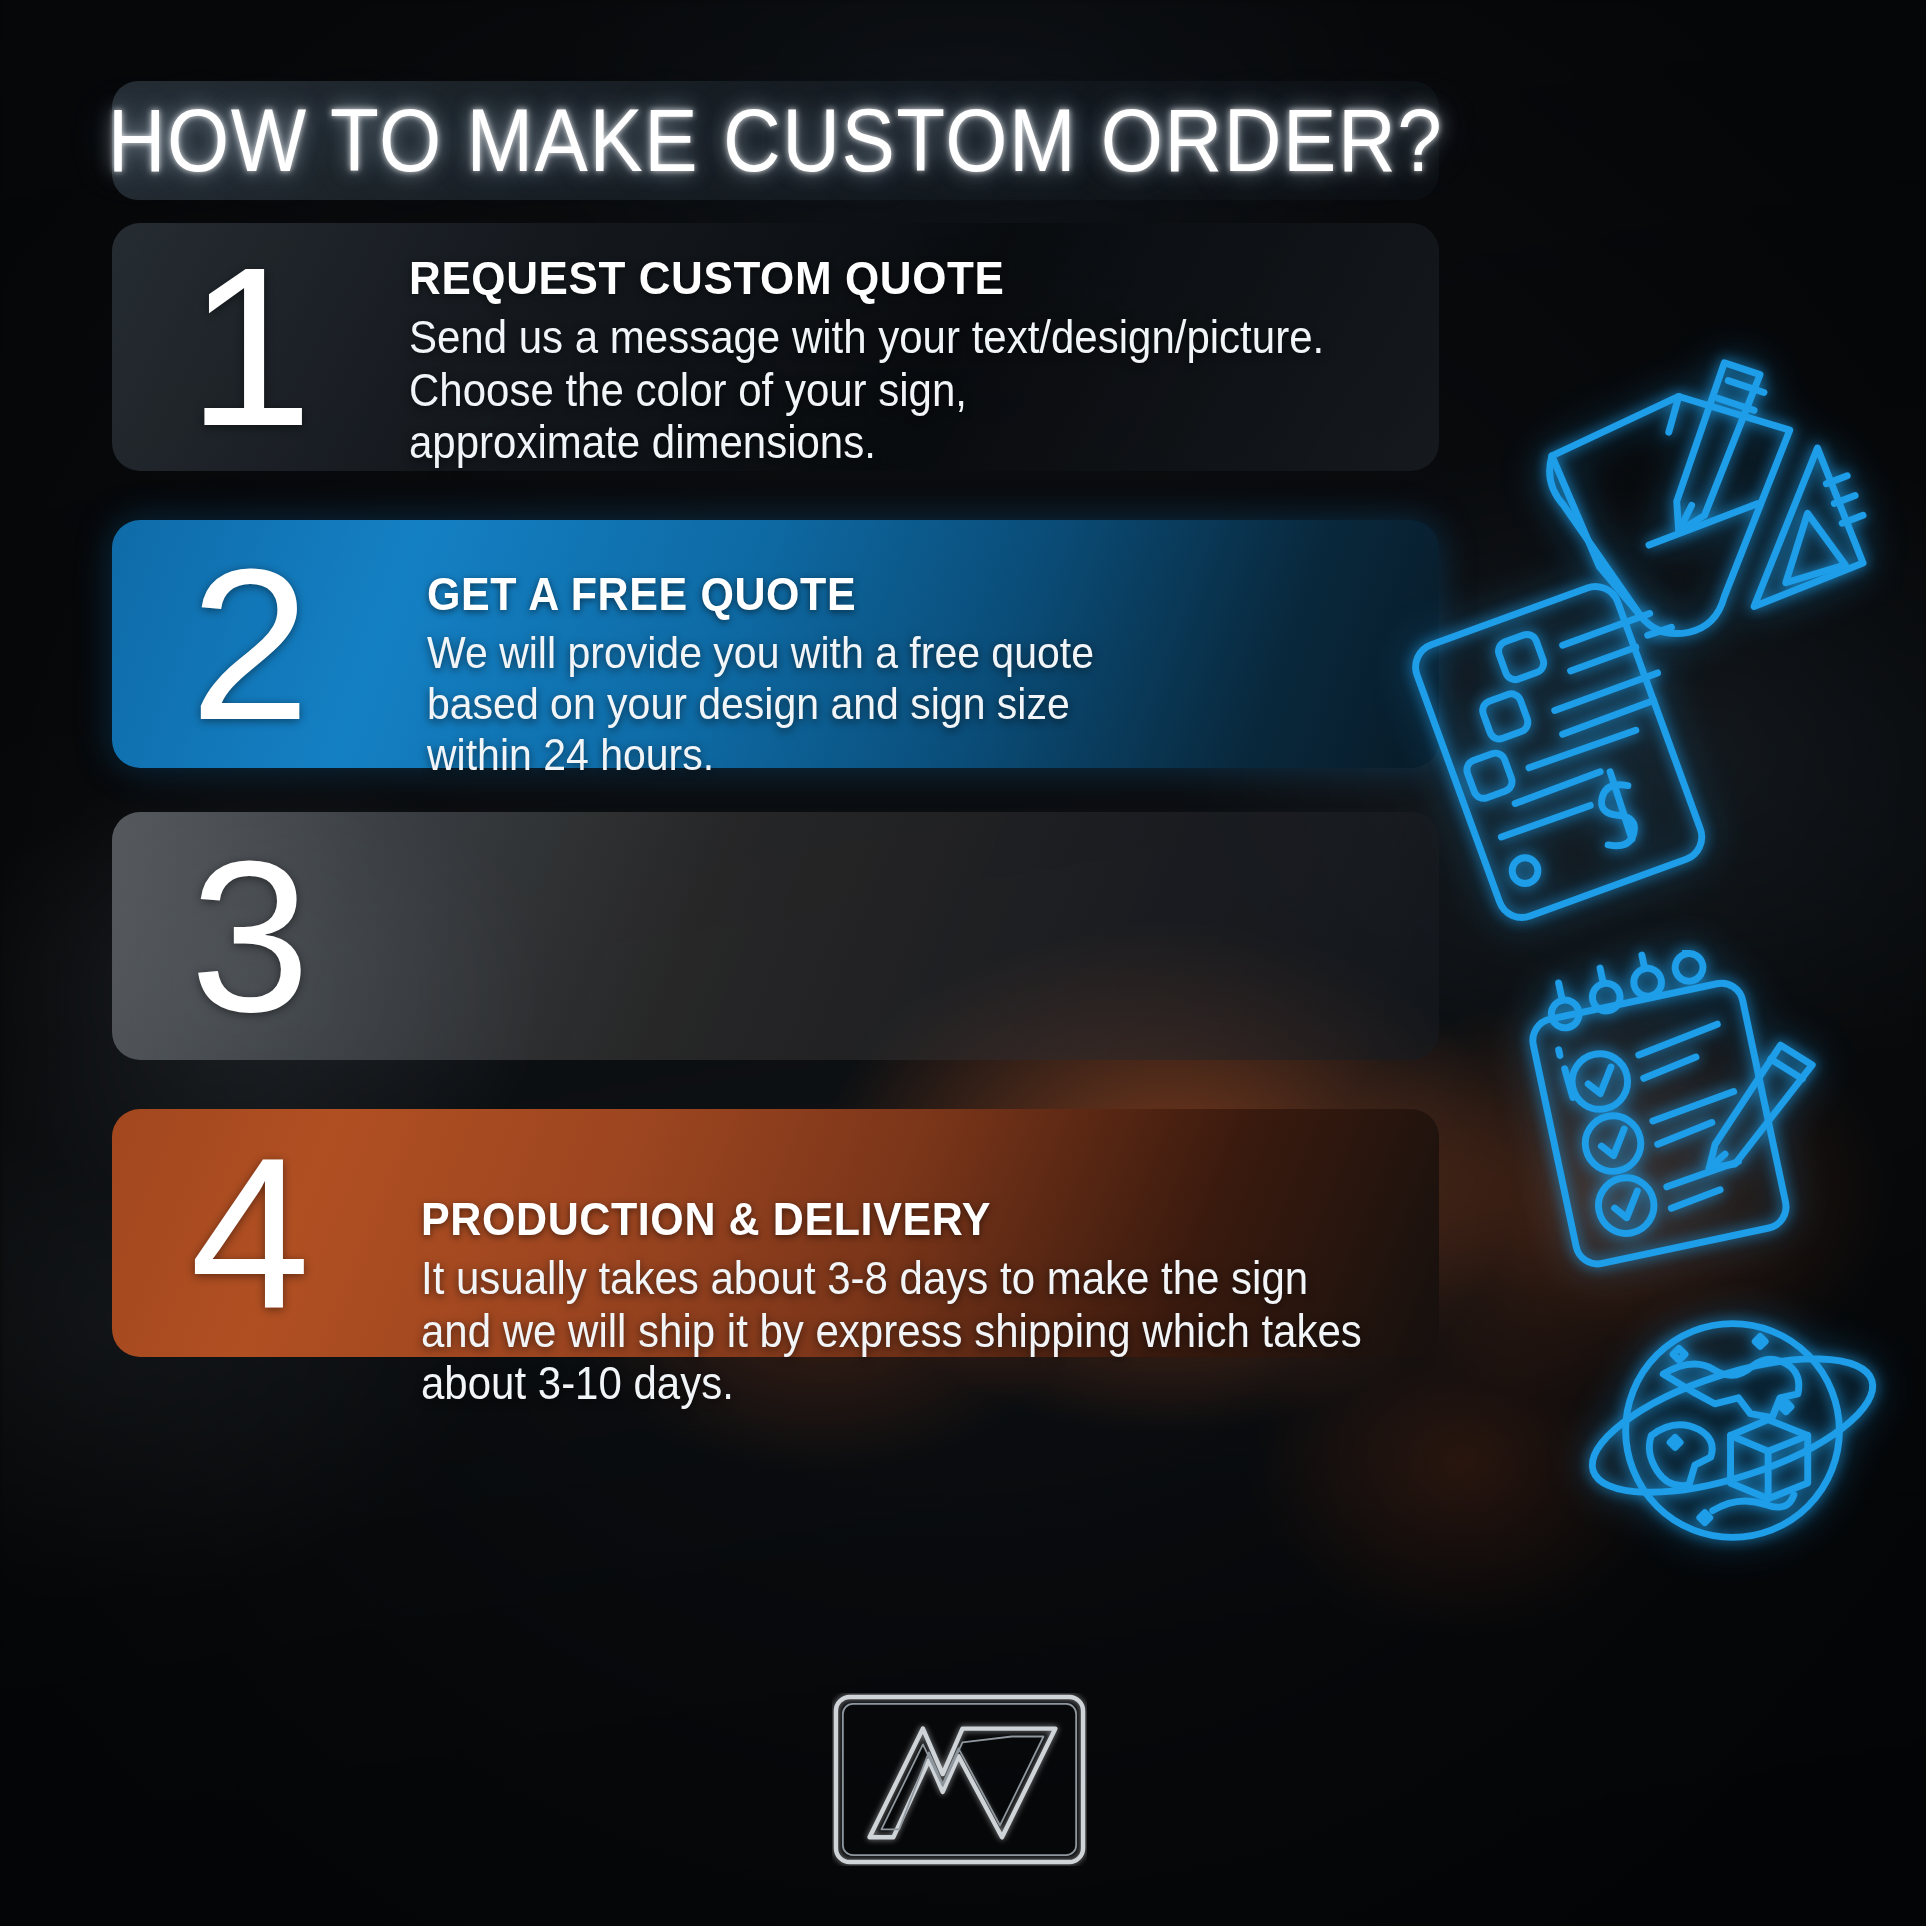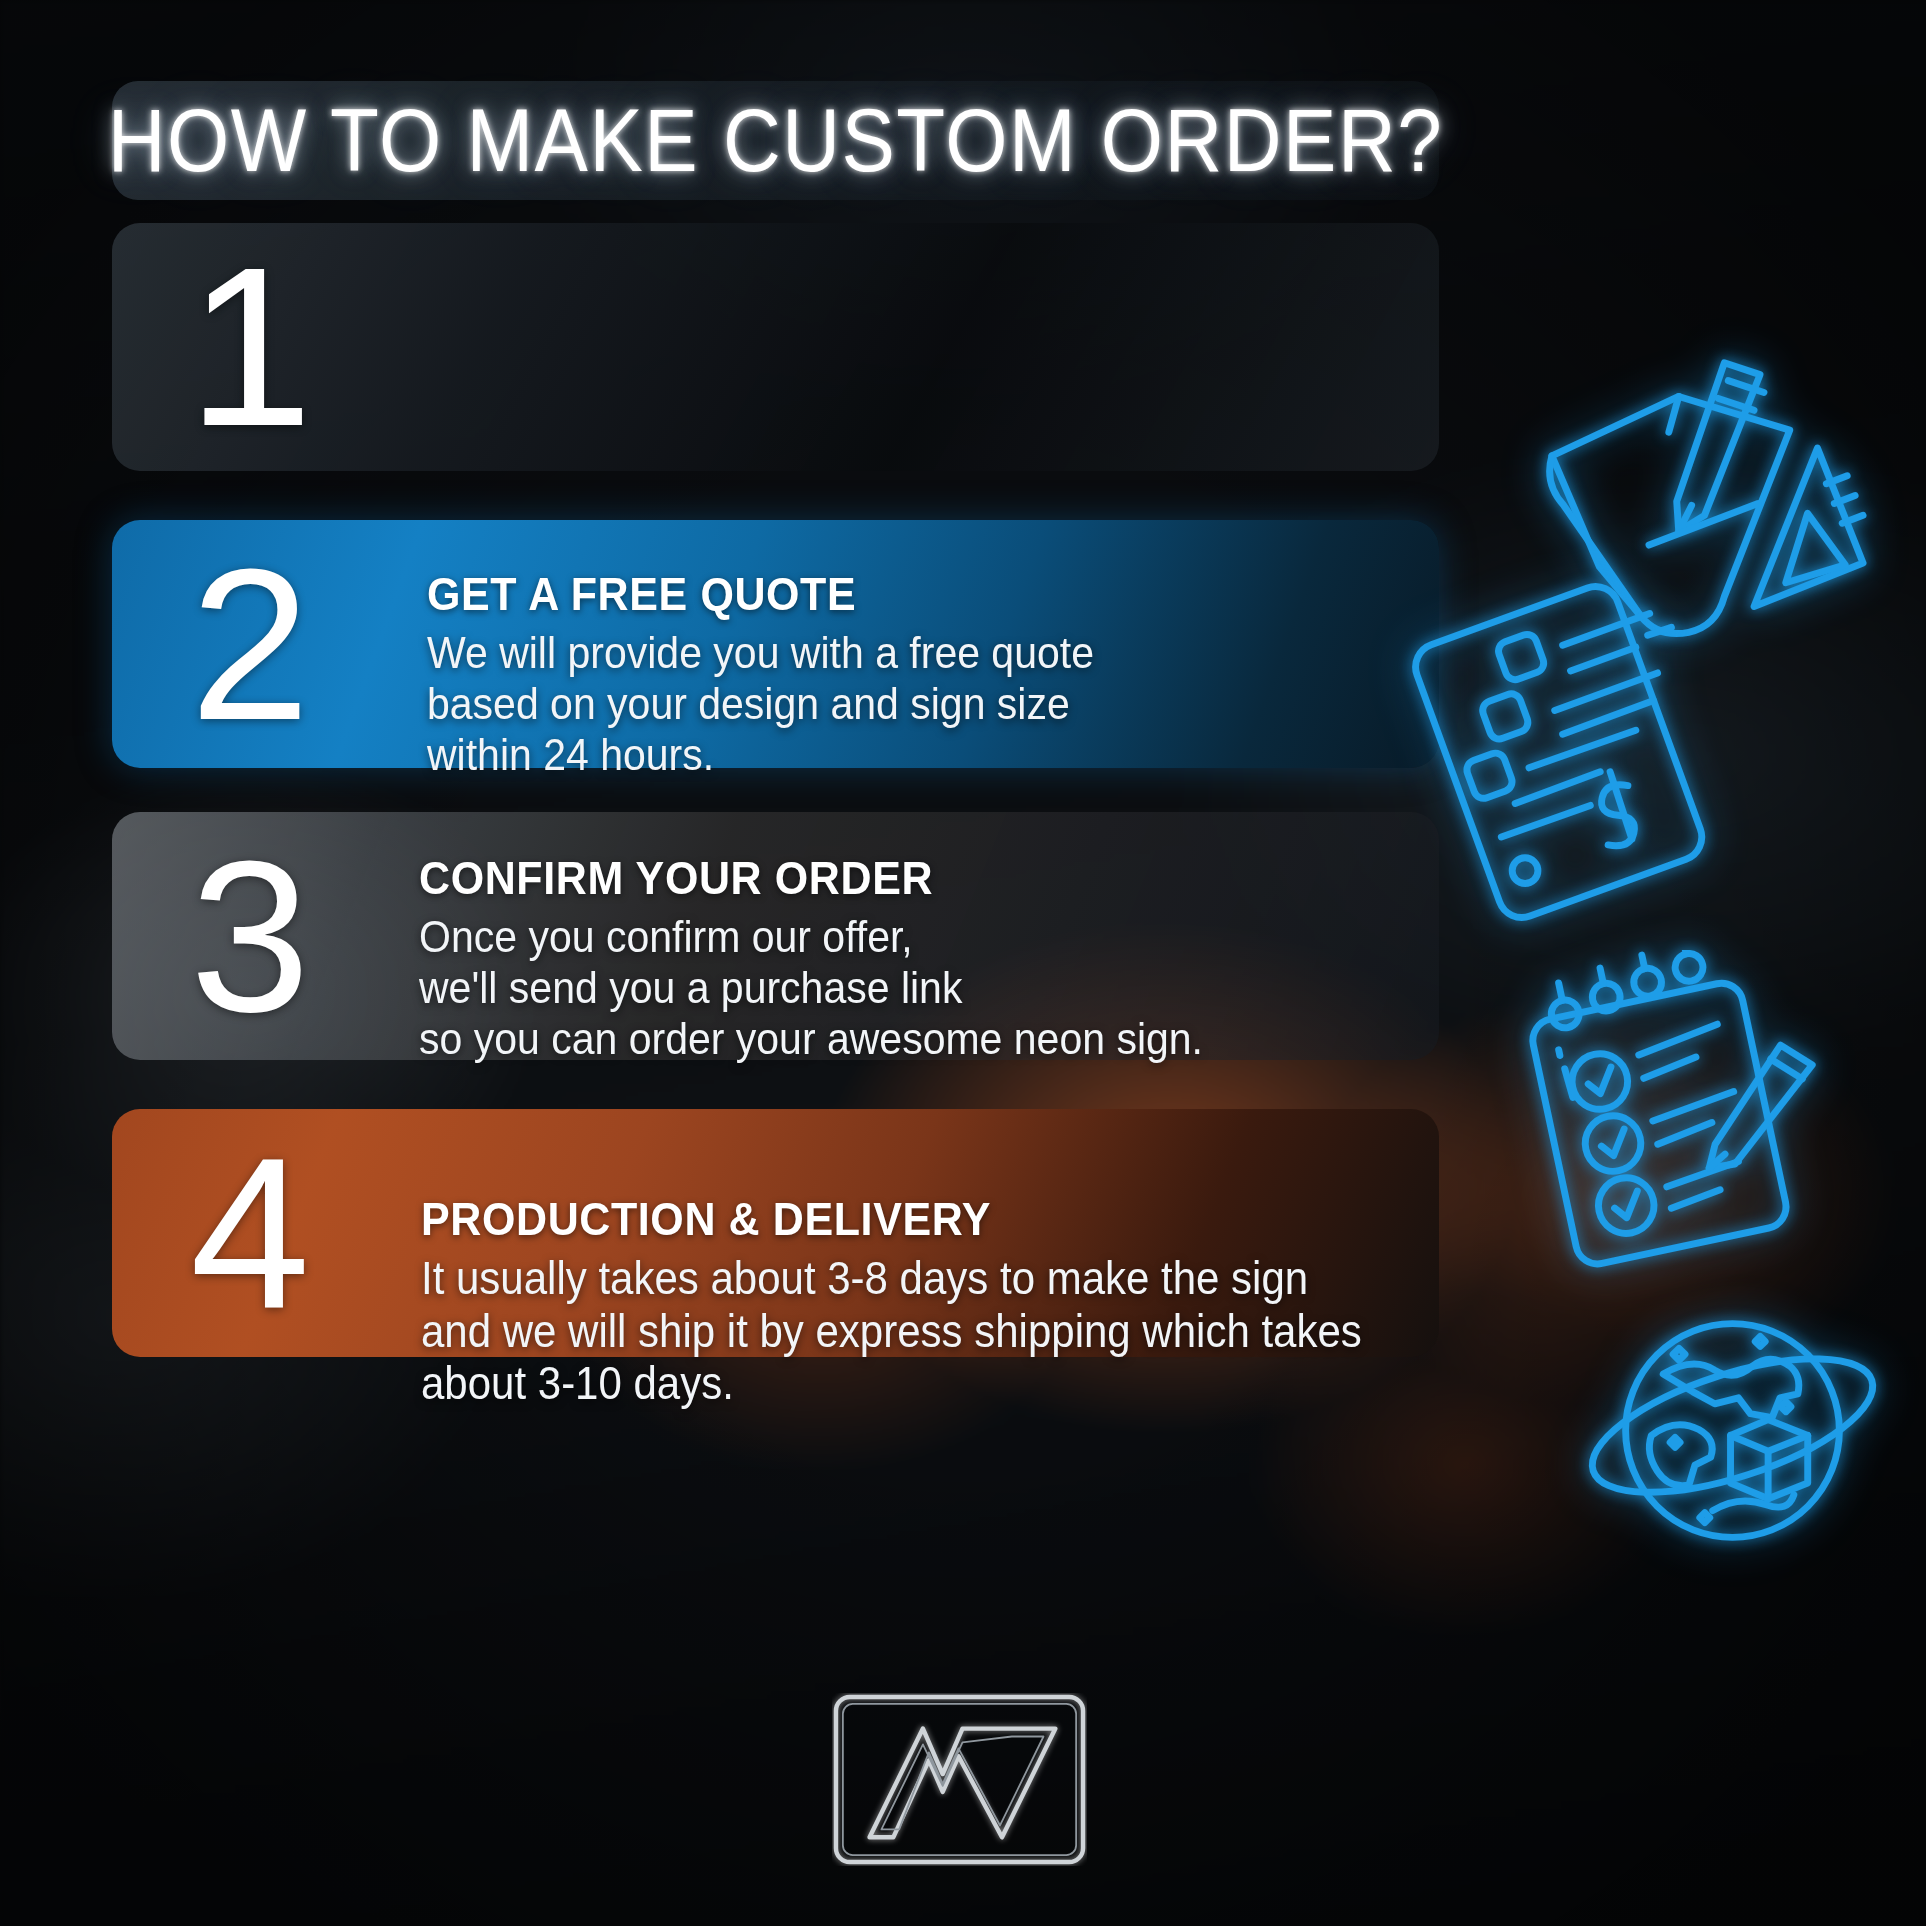--- a/index.html
+++ b/index.html
@@ -154,20 +154,28 @@
 <div id="vignette"></div>
 
 <div id="frame">
 
   <div class="header-card"></div>
   <div class="header-title">HOW TO MAKE CUSTOM ORDER?</div>
 
   <div class="card card1">
     <div class="inner"></div>
     <div class="step-num">1</div>
+    <div class="step-body">
+      <div class="step-title">REQUEST CUSTOM QUOTE</div>
+      <div class="step-desc">
+        <span>Send us a message with your text/design/picture.</span>
+        <span>Choose the color of your sign,</span>
+        <span>approximate dimensions.</span>
+      </div>
+    </div>
   </div>
 
   <div class="icon-wrap icon1">
     <svg class="neon" viewBox="0 0 350 330" width="347" height="327">
 
       <path d="M22 120 L150 60 L262 94 L196 262 Q188 292 160 298 Q130 304 112 282 L70 232 Z"></path>
       <path d="M22 120 Q14 148 34 170 L112 282"></path>
       <path d="M150 60 L140 96"></path>
 
       <path d="M196 26 L232 38 L176 180 L150 196 L148 166 Z"></path>
@@ -218,28 +226,20 @@
       <path d="M224 214 q-22 -4 -26 12 q-4 16 16 18 q20 2 16 18 q-4 16 -26 12"></path>
       <path d="M206 200 L228 268"></path>
 
       <circle cx="120" cy="300" r="13"></circle>
     </svg>
   </div>
 
   <div class="card card3">
     <div class="inner"></div>
     <div class="step-num">3</div>
-    <div class="step-body">
-      <div class="step-title">CONFIRM YOUR ORDER</div>
-      <div class="step-desc">
-        <span>Once you confirm our offer,</span>
-        <span>we'll send you a purchase link</span>
-        <span>so you can order your awesome neon sign.</span>
-      </div>
-    </div>
   </div>
 
   <div class="icon-wrap icon3">
     <svg class="neon" viewBox="0 0 340 330" width="337" height="327">
       <g transform="rotate(-12 170 165)">
         <rect x="46" y="46" width="216" height="252" rx="22"></rect>
 
         <circle cx="84" cy="44" r="14"></circle>
         <circle cx="128" cy="36" r="14"></circle>
         <circle cx="172" cy="30" r="14"></circle>

